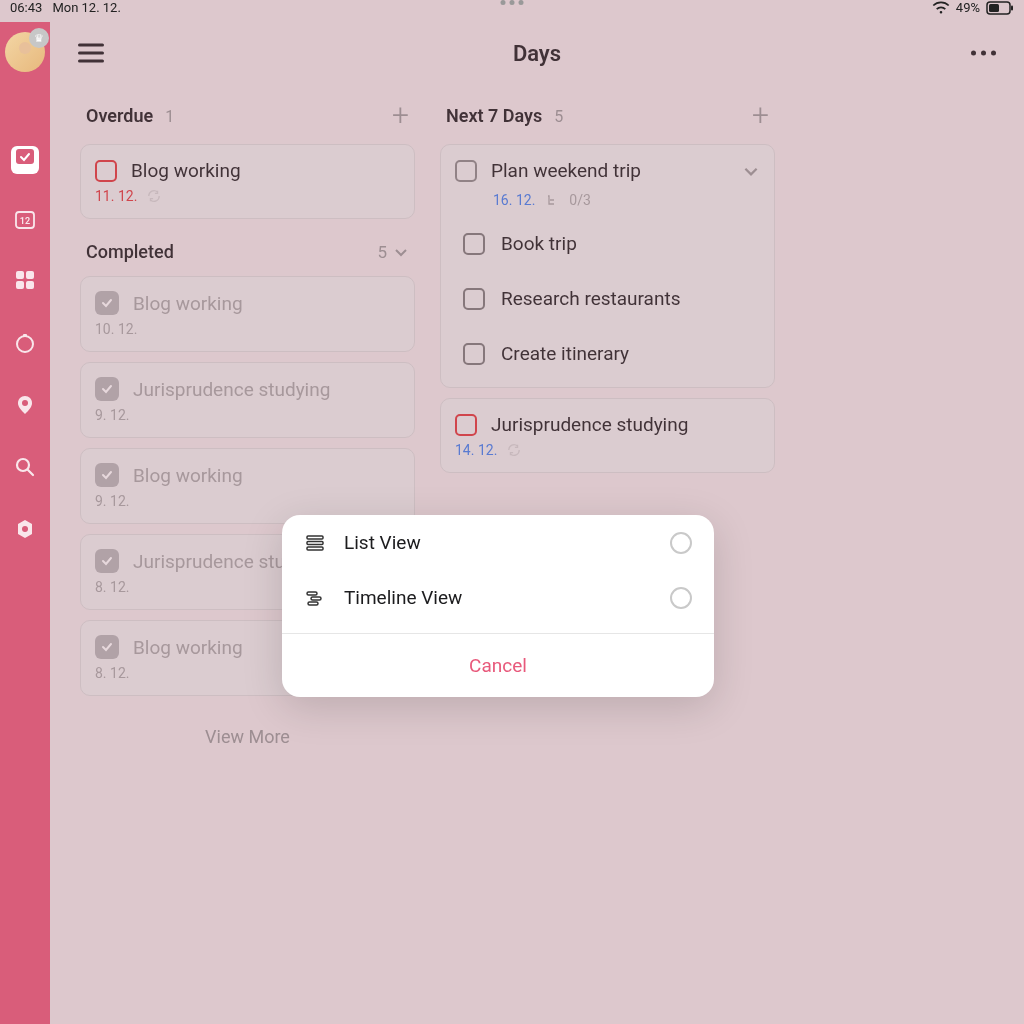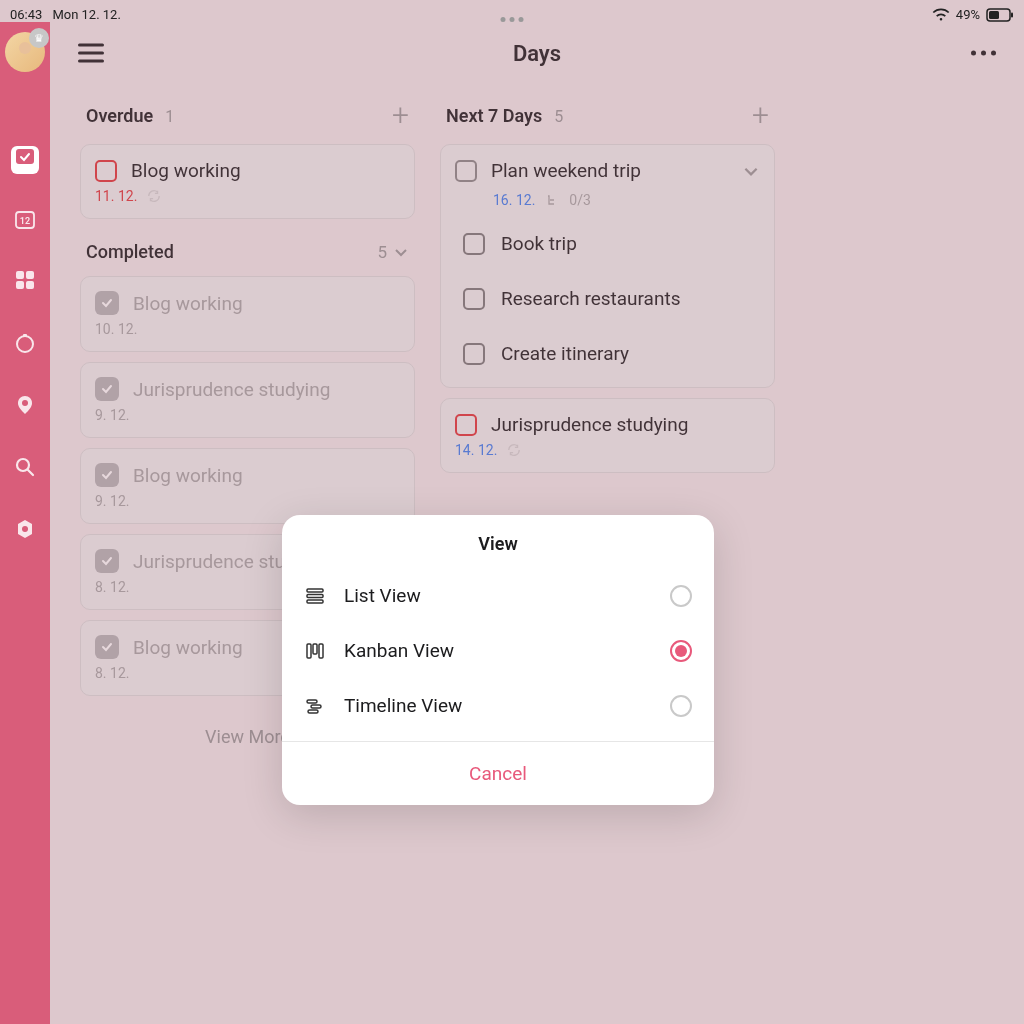--- a/index.html
+++ b/index.html
@@ -1,19 +1,19 @@
 <!DOCTYPE html>
 <html><head>
 <meta charset="utf-8">
 <style>
 * { margin: 0; padding: 0; box-sizing: border-box; font-family: -apple-system, BlinkMacSystemFont, "Segoe UI", Roboto, sans-serif; }
 body { width: 1024px; height: 1024px; overflow: hidden; background: #f1e9eb; position: relative; }
 
 
-.status-bar { position: absolute; top: 0; left: 0; right: 0; height: 22px; display: flex; align-items: flex-end; justify-content: space-between; padding: 0 10px; font-size: 13px; color: #222; z-index: 5; }
+.status-bar { position: absolute; top: 0; left: 0; right: 0; height: 22px; display: flex; align-items: flex-start; justify-content: space-between; padding: 0 10px; font-size: 13px; color: #222; z-index: 5; }
 .status-left { display: flex; align-items: center; gap: 10px; }
 .status-center { position: absolute; left: 50%; transform: translateX(-50%); display: flex; gap: 4px; }
 .status-center .dot { width: 5px; height: 5px; background: #999; border-radius: 50%; }
 .status-right { display: flex; align-items: center; gap: 6px; }
 .wifi-icon, .battery-icon { display: inline-flex; }
 
 
 .left-rail { position: absolute; top: 22px; left: 0; width: 50px; bottom: 0; background: #d95d7a; display: flex; flex-direction: column; align-items: center; padding-top: 10px; gap: 34px; z-index: 5; }
 .avatar-wrap { position: relative; }
 .avatar { width: 40px; height: 40px; border-radius: 50%; background: linear-gradient(135deg,#f3d6a5,#e7b87c); position: relative; overflow: hidden; }
@@ -335,46 +335,34 @@
           </svg>
       </div>
     </div>
   </div>
 
 </div>
 
 <div class="dim"></div>
 
 <div class="modal">
-  <div class="modal-title">View</div>
   <div class="option-row">
     <div class="option-icon">
       <svg width="20" height="20" viewBox="0 0 20 20">
           <rect x="2" y="3" width="16" height="3" rx="1" fill="none" stroke="#333" stroke-width="1.5"></rect>
           <rect x="2" y="8.5" width="16" height="3" rx="1" fill="none" stroke="#333" stroke-width="1.5"></rect>
           <rect x="2" y="14" width="16" height="3" rx="1" fill="none" stroke="#333" stroke-width="1.5"></rect>
         </svg>
     </div>
     <div class="option-label">List View</div>
     <div class="radio"></div>
   </div>
   <div class="option-row">
     <div class="option-icon">
       <svg width="20" height="20" viewBox="0 0 20 20">
-          <rect x="2" y="3" width="4" height="14" rx="1" fill="none" stroke="#333" stroke-width="1.5"></rect>
-          <rect x="8" y="3" width="4" height="10" rx="1" fill="none" stroke="#333" stroke-width="1.5"></rect>
-          <rect x="14" y="3" width="4" height="14" rx="1" fill="none" stroke="#333" stroke-width="1.5"></rect>
-        </svg>
-    </div>
-    <div class="option-label">Kanban View</div>
-    <div class="radio selected"></div>
-  </div>
-  <div class="option-row">
-    <div class="option-icon">
-      <svg width="20" height="20" viewBox="0 0 20 20">
           <rect x="2" y="4" width="10" height="3" rx="1.5" fill="none" stroke="#333" stroke-width="1.5"></rect>
           <rect x="6" y="9" width="10" height="3" rx="1.5" fill="none" stroke="#333" stroke-width="1.5"></rect>
           <rect x="3" y="14" width="10" height="3" rx="1.5" fill="none" stroke="#333" stroke-width="1.5"></rect>
         </svg>
     </div>
     <div class="option-label">Timeline View</div>
     <div class="radio"></div>
   </div>
   <div class="modal-divider"></div>
   <div class="modal-cancel">Cancel</div>

